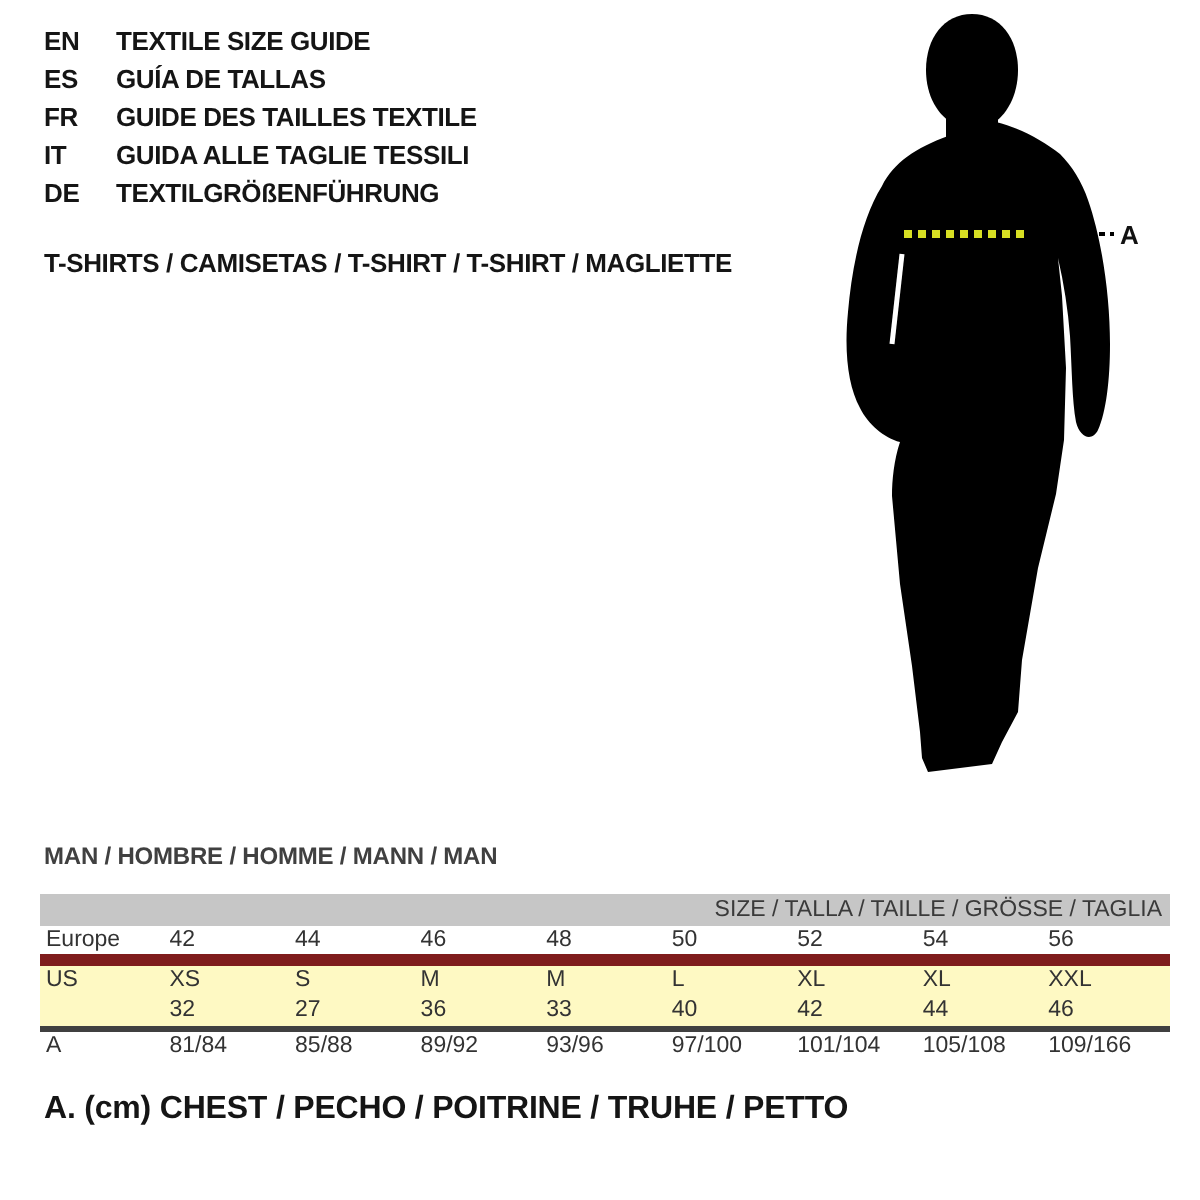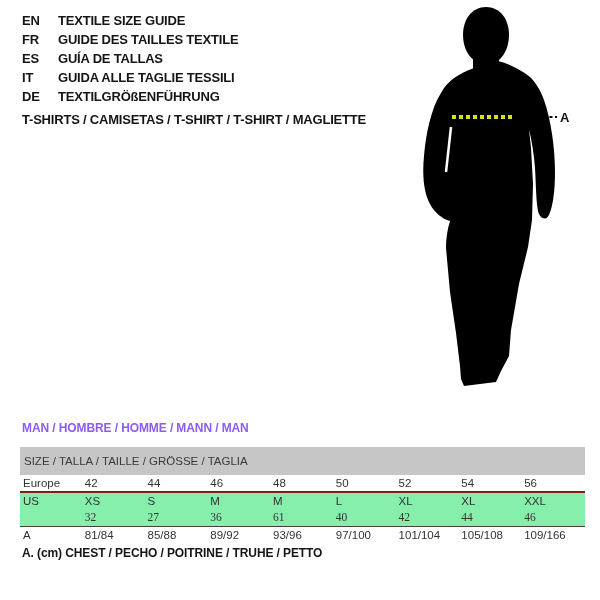--- a/index.html
+++ b/index.html
@@ -33,20 +33,21 @@
     position: absolute;
     left: 22px;
     top: 110px;
   }
   .category-line {
     line-height: 19px;
     font-size: 13px;
     font-weight: bold;
     letter-spacing: -0.2px;
     color: #151515;
+    margin-top: 12px;
   }
 
   
   .figure-svg {
     position: absolute;
     left: 0;
     top: 0;
     width: 600px;
     height: 600px;
     pointer-events: none;
@@ -61,86 +62,86 @@
   }
 
   
   .gender-line {
     position: absolute;
     left: 22px;
     top: 421px;
     font-size: 12px;
     font-weight: bold;
     letter-spacing: -0.1px;
-    color: #8b5cf6;
+    color: #404040;
   }
 
   
   .size-table-wrap {
     position: absolute;
     left: 20px;
     top: 447px;
     width: 565px;
   }
   table.size-table {
     width: 100%;
     border-collapse: collapse;
     table-layout: fixed;
     font-size: 11.5px;
     color: #333;
   }
   table.size-table th {
     background: #c6c6c6;
     font-weight: normal;
-    text-align: left;
+    text-align: right;
     color: #3a3a3a;
-    height: 28px;
+    height: 16px;
     padding: 1px 4px;
   }
   table.size-table td {
     height: 17px;
     text-align: left;
     vertical-align: middle;
     padding: 0 2px;
   }
   table.size-table td.row-label {
     text-align: left;
     padding-left: 3px;
     width: 86px;
   }
-  tr.row-stripe td { background: #86efac; }
-  tr.row-europe td { border-bottom: 2px solid #7f1d1d; }
-  tr.row-numeric td { border-bottom: 1px solid #404040; font-family: Liberation Serif, serif; }
+  tr.row-stripe td { background: #fef9c3; }
+  tr.row-europe td { border-bottom: 6px solid #7f1d1d; }
+  tr.row-numeric td { border-bottom: 3px solid #404040; }
 
   
   .footnote {
     position: absolute;
     left: 22px;
     top: 546px;
-    font-size: 12px;
+    font-size: 16px;
     font-weight: bold;
     letter-spacing: -0.1px;
     color: #151515;
   }
 </style>
 </head>
 <body>
 
 <div class="lang-list">
   <div class="lang-row">
     <span class="lang-code">EN</span>
     <span class="lang-label">TEXTILE SIZE GUIDE</span>
   </div>
   <div class="lang-row">
+    <span class="lang-code">ES</span>
+    <span class="lang-label">GUÍA DE TALLAS</span>
+  </div>
+  <div class="lang-row">
     <span class="lang-code">FR</span>
     <span class="lang-label">GUIDE DES TAILLES TEXTILE</span>
-  </div>
-  <div class="lang-row">
-    <span class="lang-code">ES</span>
-    <span class="lang-label">GUÍA DE TALLAS</span>
   </div>
   <div class="lang-row">
     <span class="lang-code">IT</span>
     <span class="lang-label">GUIDA ALLE TAGLIE TESSILI</span>
   </div>
   <div class="lang-row">
     <span class="lang-code">DE</span>
     <span class="lang-label">TEXTILGRÖßENFÜHRUNG</span>
   </div>
 </div>
@@ -212,21 +213,21 @@
         <td>L</td>
         <td>XL</td>
         <td>XL</td>
         <td>XXL</td>
       </tr>
       <tr class="row-stripe row-numeric">
         <td class="row-label"></td>
         <td>32</td>
         <td>27</td>
         <td>36</td>
-        <td>61</td>
+        <td>33</td>
         <td>40</td>
         <td>42</td>
         <td>44</td>
         <td>46</td>
       </tr>
       <tr>
         <td class="row-label">A</td>
         <td>81/84</td>
         <td>85/88</td>
         <td>89/92</td>

